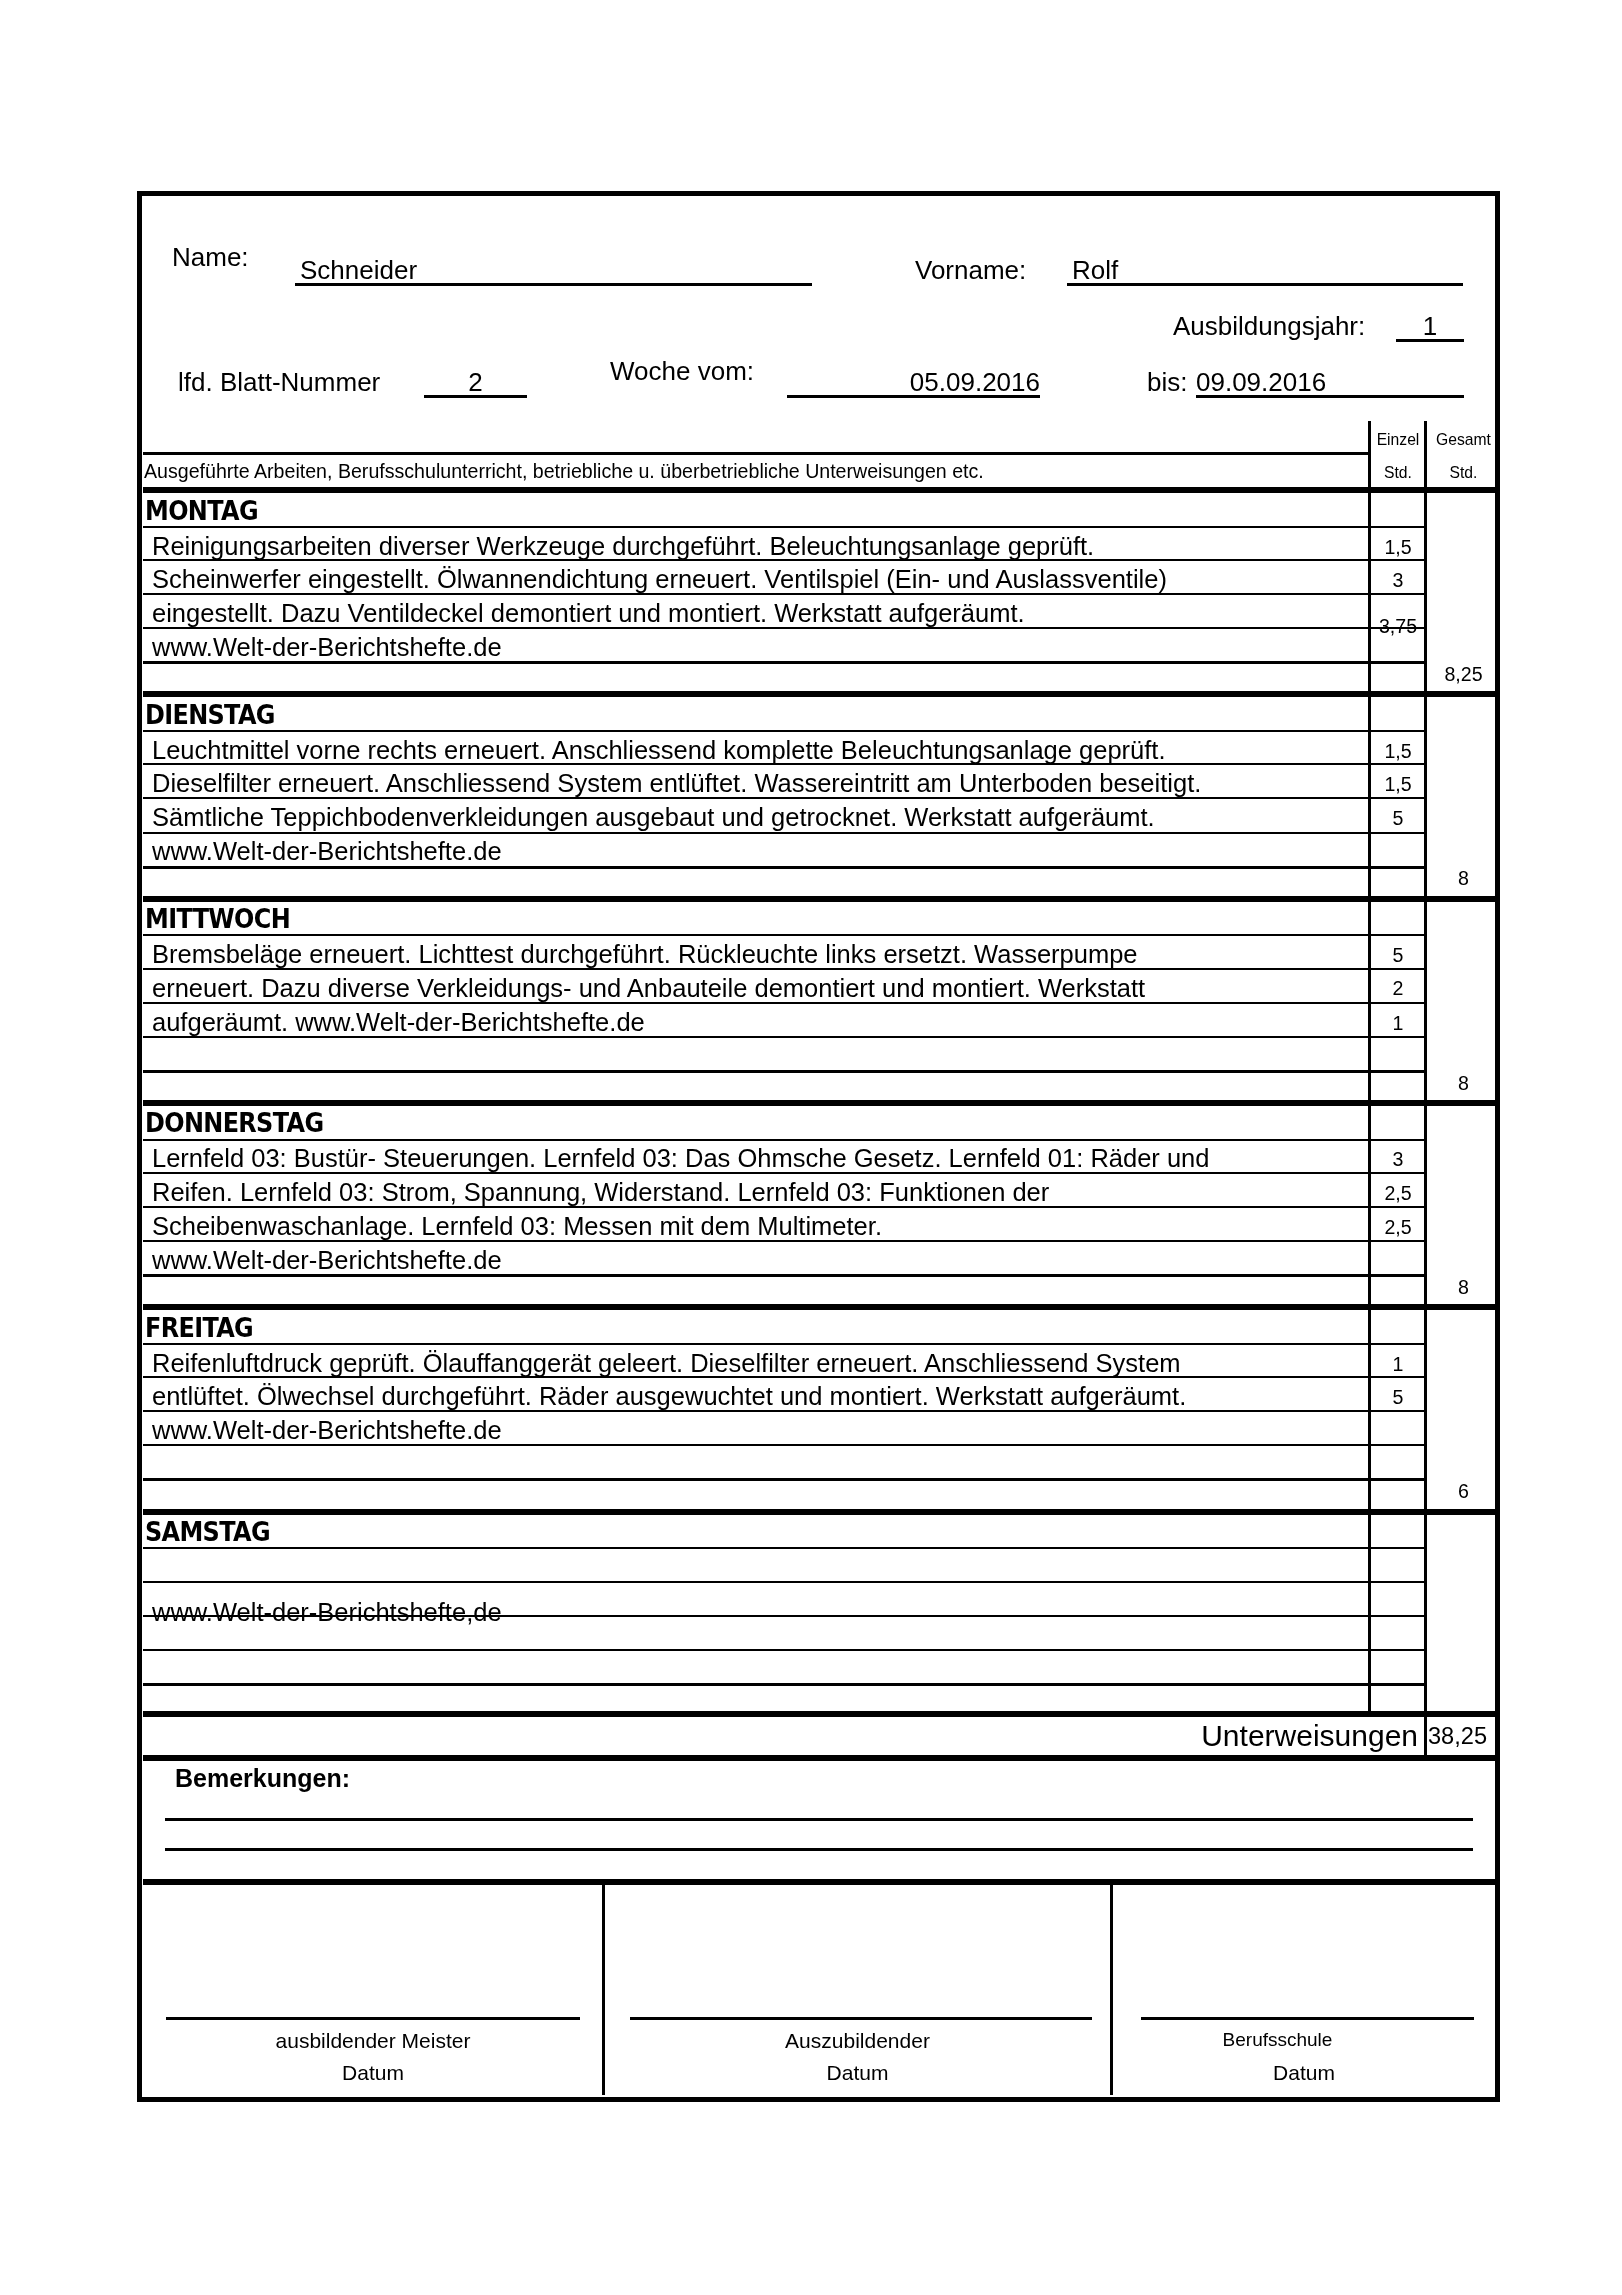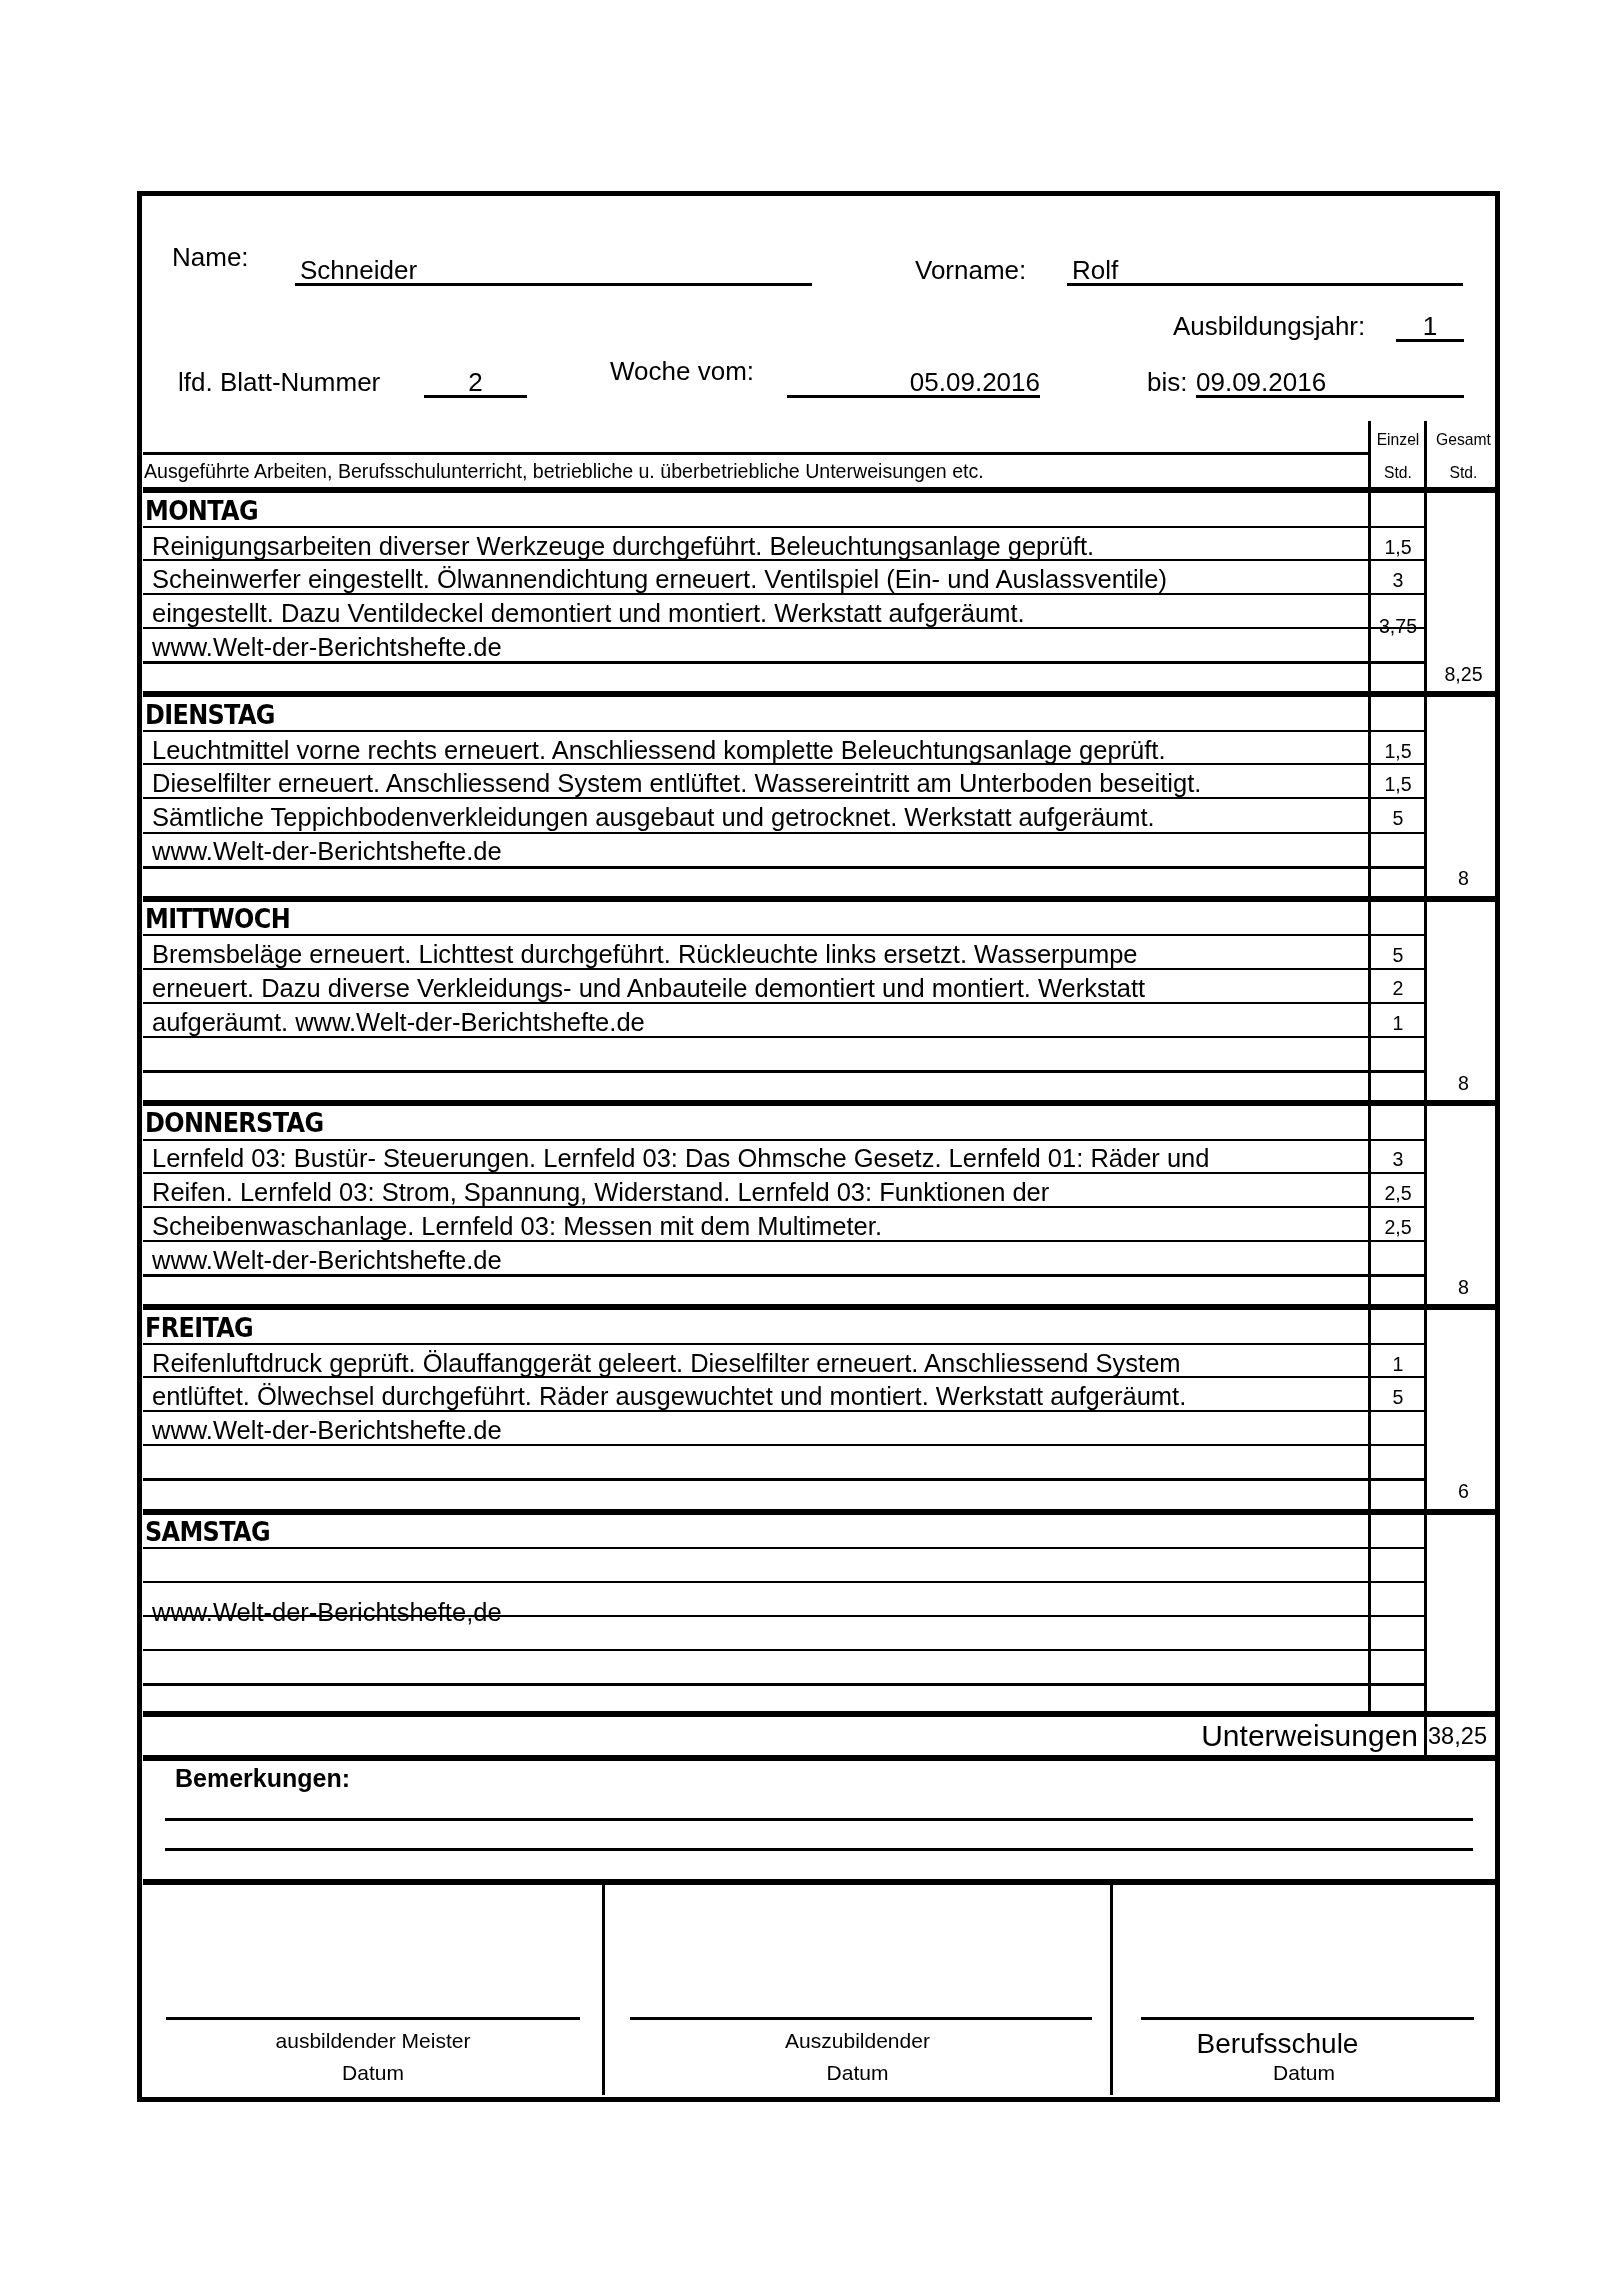--- a/index.html
+++ b/index.html
@@ -180,15 +180,15 @@
 
 <div class="uline" style="left:166px; top:2017px; width:414px;"></div>
 <div class="lbl" style="left:143px; width:460px; text-align:center; top:2030px; font-size:21px;">ausbildender Meister</div>
 <div class="lbl" style="left:143px; width:460px; text-align:center; top:2062px; font-size:21px;">Datum</div>
 
 <div class="uline" style="left:630px; top:2017px; width:462px;"></div>
 <div class="lbl" style="left:605px; width:505px; text-align:center; top:2030px; font-size:21px;">Auszubildender</div>
 <div class="lbl" style="left:605px; width:505px; text-align:center; top:2062px; font-size:21px;">Datum</div>
 
 <div class="uline" style="left:1141px; top:2017px; width:333px;"></div>
-<div class="lbl" style="left:1113px; width:329px; text-align:center; top:2030px; font-size:28px;">Berufsschule</div>
+<div class="lbl" style="left:1113px; width:329px; text-align:center; top:2030px; font-size:19px;">Berufsschule</div>
 <div class="lbl" style="left:1113px; width:382px; text-align:center; top:2062px; font-size:21px;">Datum</div>
 
 
 </body></html>

